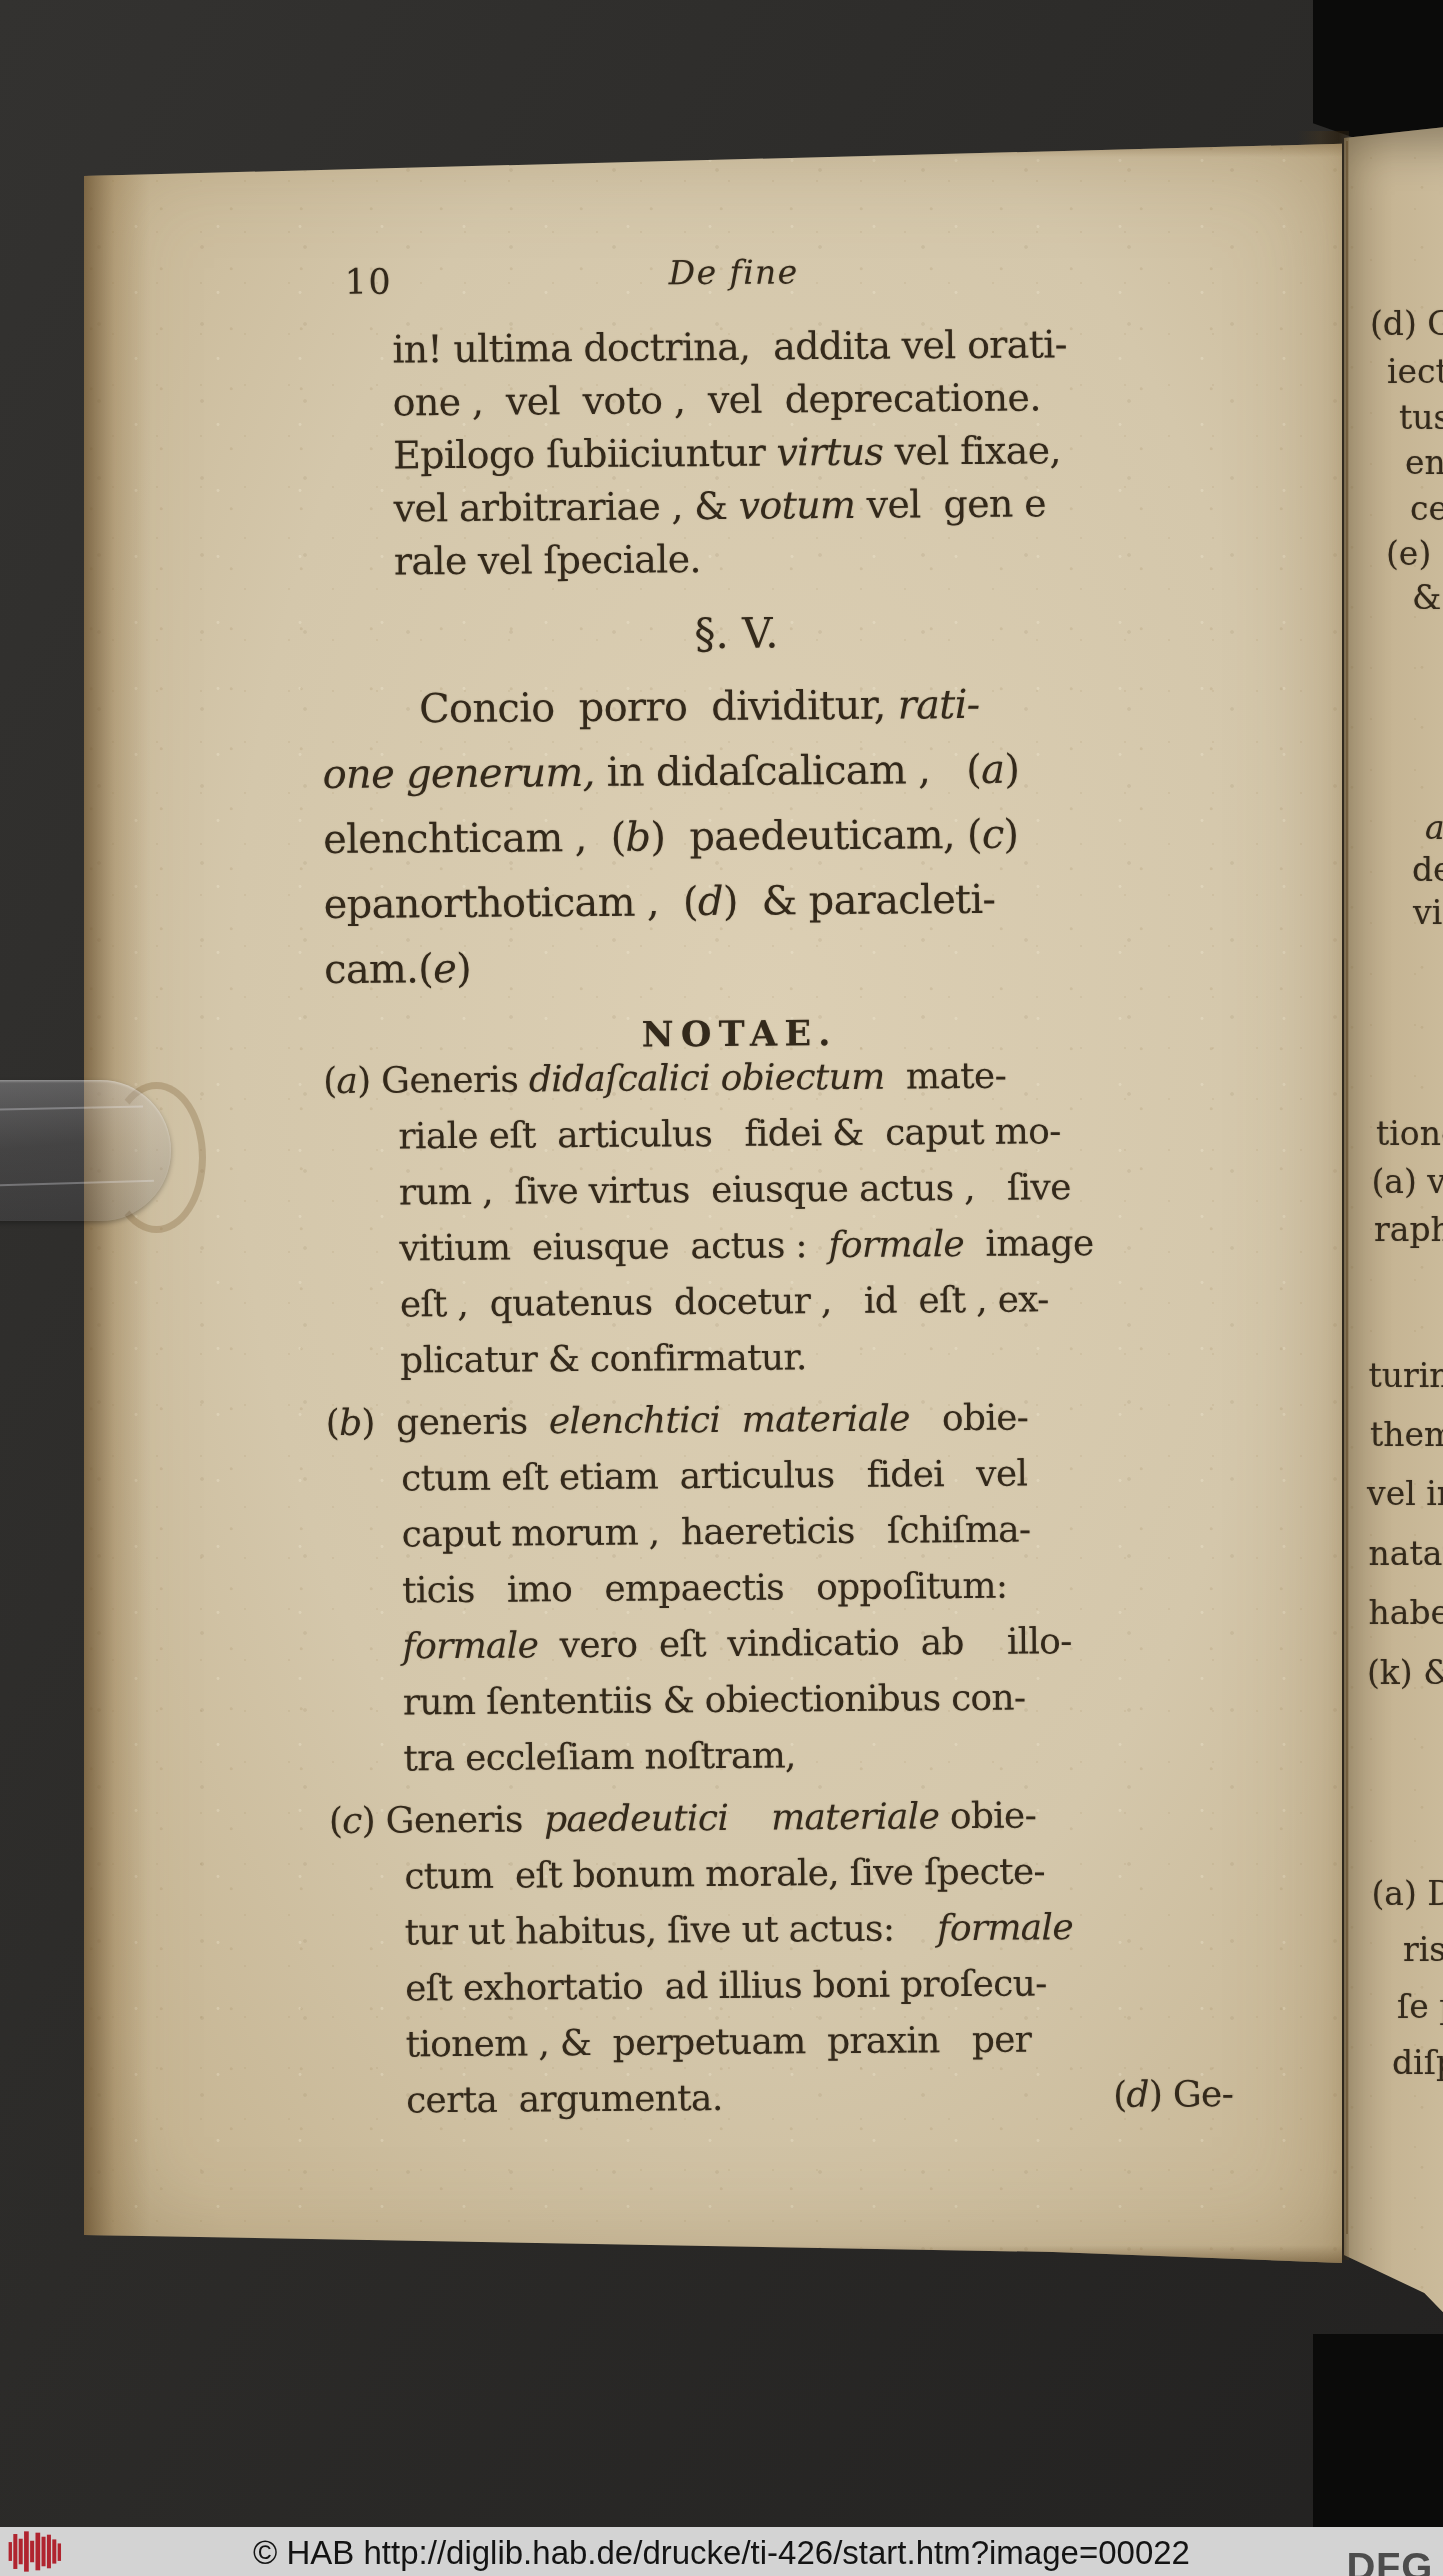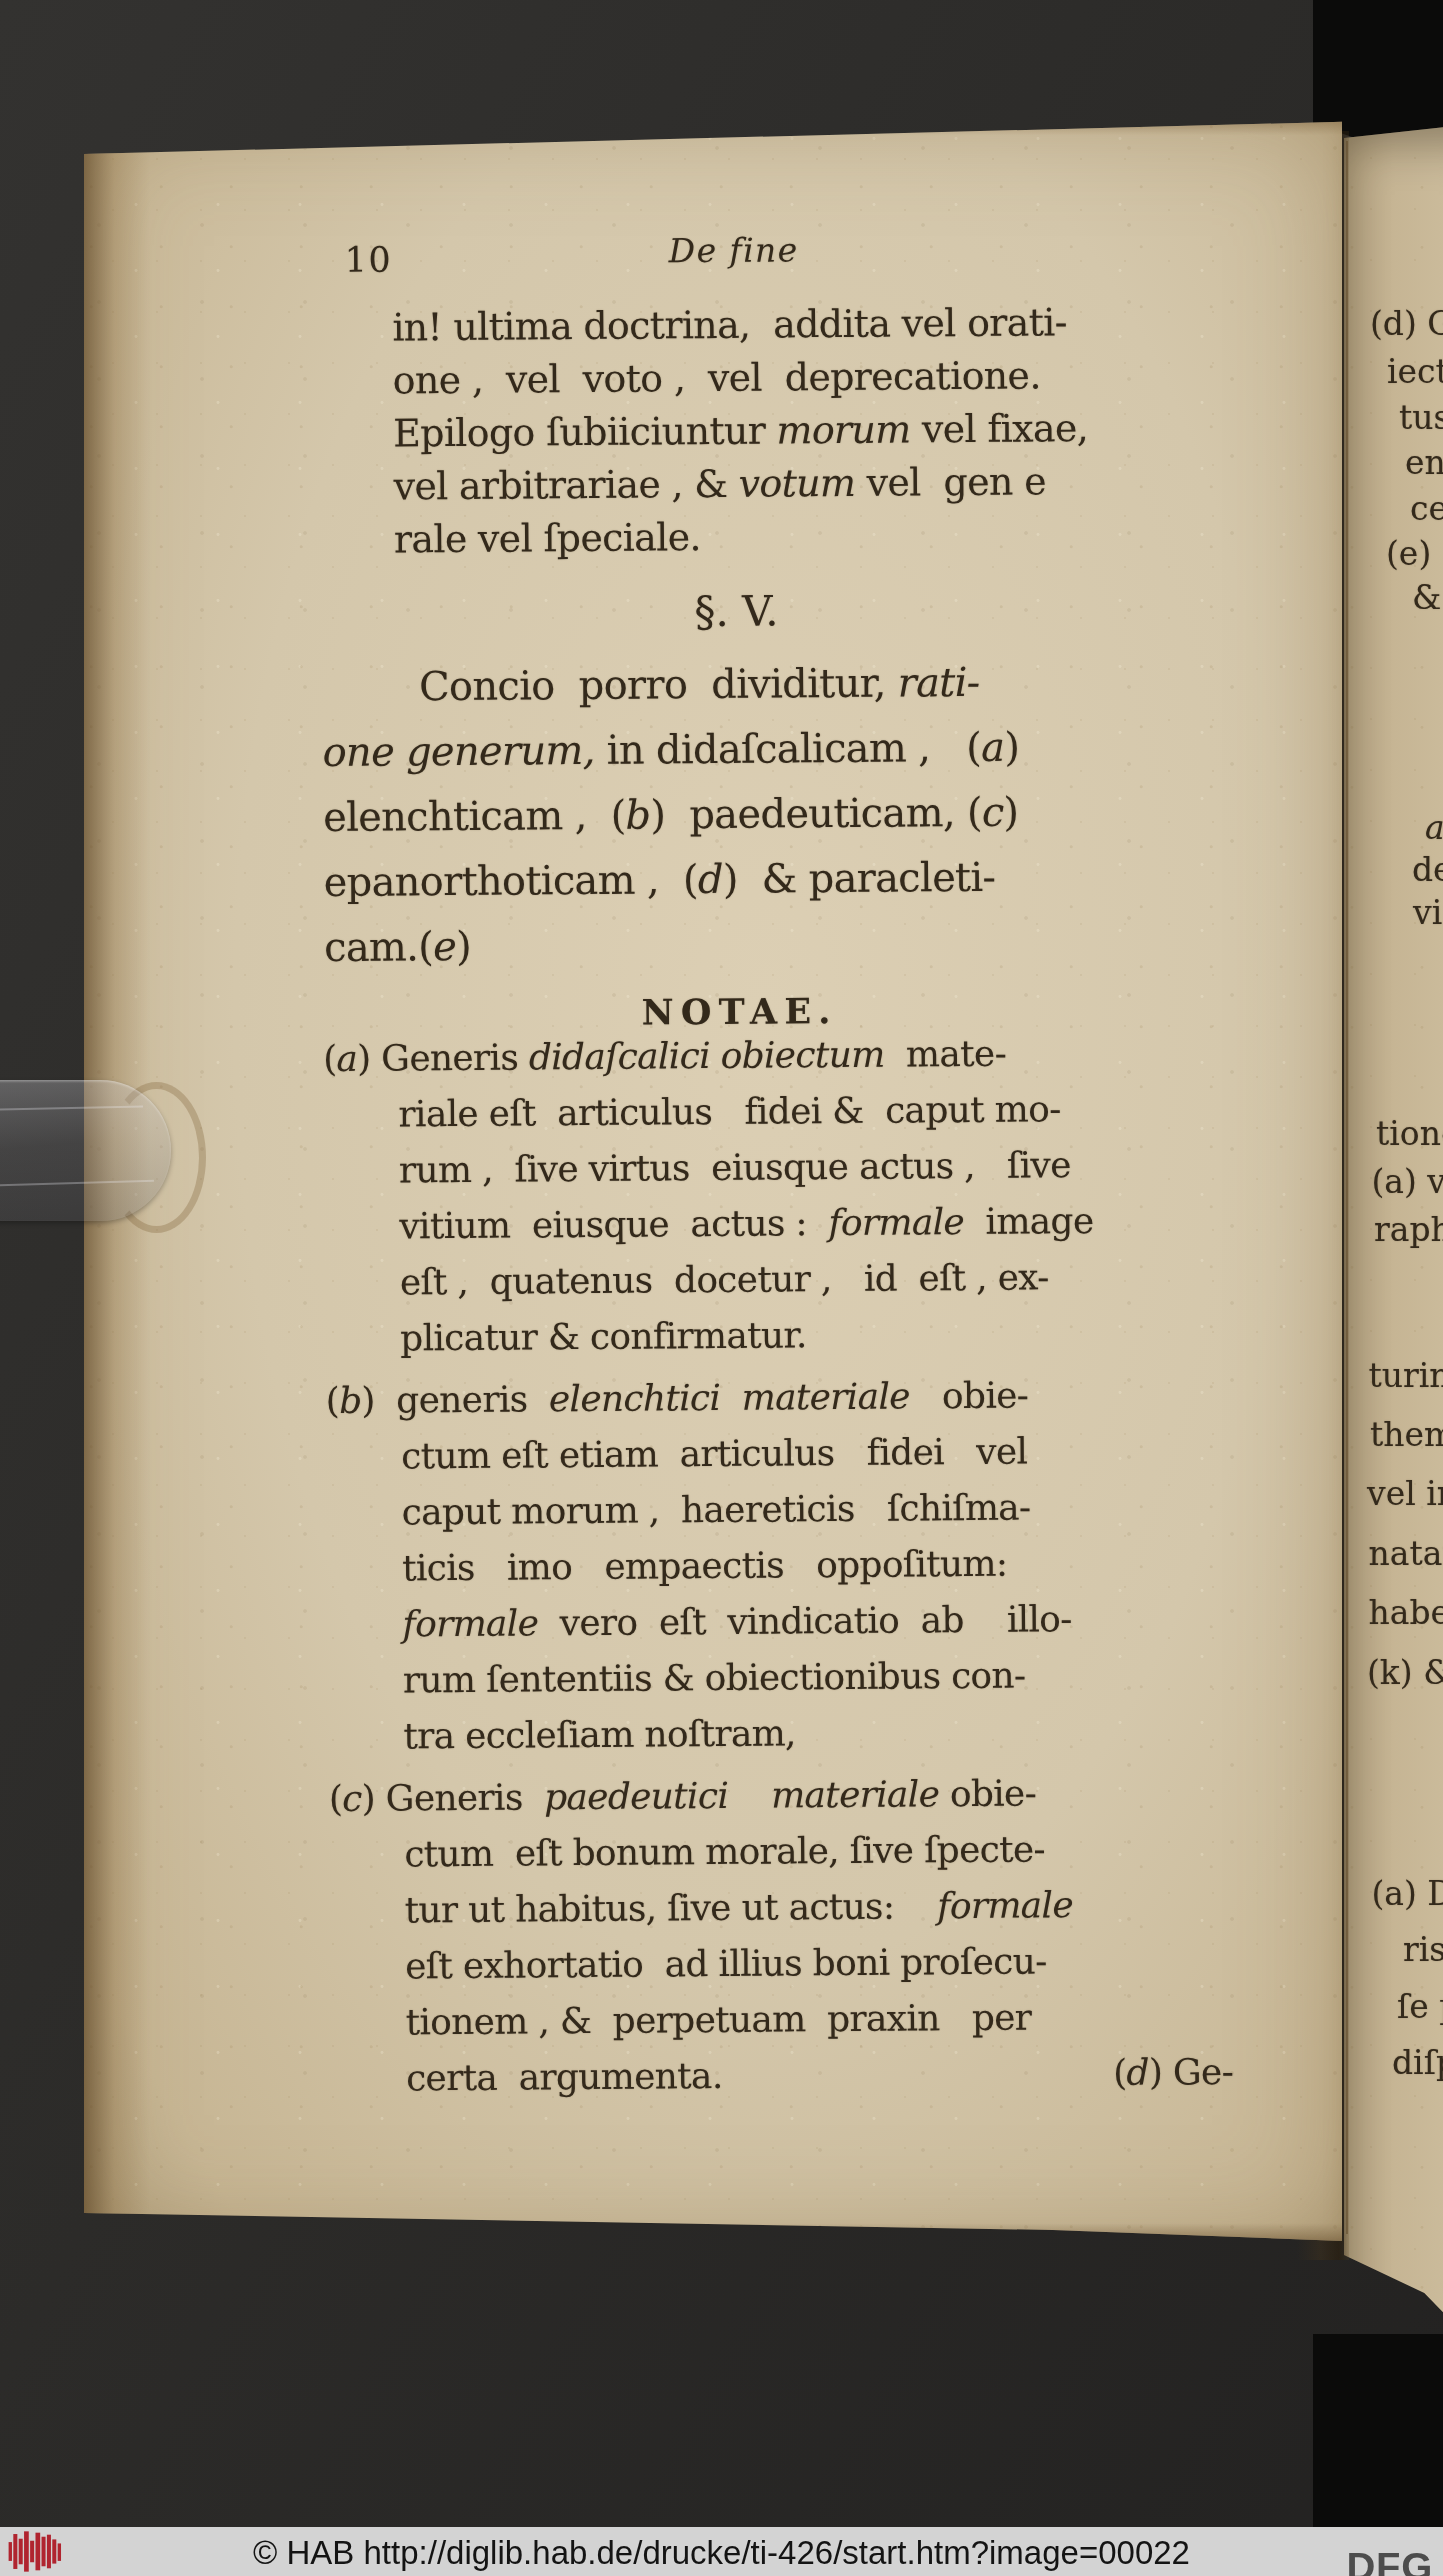--- a/index.html
+++ b/index.html
@@ -33,21 +33,21 @@
   .f22{left:48px;top:1928px}
 
   
   .gutter{position:absolute;left:1297px;top:131px;width:52px;height:2129px;
     background:linear-gradient(90deg,rgba(60,44,20,0) 0%,rgba(76,56,26,.32) 45%,
       rgba(45,31,11,.55) 80%,rgba(96,74,40,.18) 100%);}
   .crease{position:absolute;left:1346px;top:141px;width:2.2px;height:2093px;
     background:rgba(92,70,38,.5);}
 
   
-  .main-page{position:absolute;left:84px;top:116px;width:1258px;height:2129px;
+  .main-page{position:absolute;left:84px;top:138px;width:1258px;height:2129px;
     background:
       radial-gradient(circle at 7.2px 10.8px, rgba(146,119,71,.16) 1.1px, transparent 1.9px),
       radial-gradient(circle at 29px 43px, rgba(146,119,71,.11) 0.7px, transparent 1.4px),
       radial-gradient(circle at 52px 22.4px, rgba(255,250,232,.22) 1.1px, transparent 1.9px),
       radial-gradient(circle at 15px 32px, rgba(110,85,45,.10) 1.4px, transparent 2.3px),
       radial-gradient(ellipse at 54% 42%, #dccfb4 0%, #d4c7ab 55%, #c7b694 88%, #b5a482 100%);
     background-size:70px 60px,44px 51px,82px 66px,103px 77px,100% 100%;
     clip-path:polygon(0 38px,100% 5.8px,100% 2125px,77% 2114px,0 2097px);
     box-shadow:0 21.6px 51px rgba(0,0,0,.55), inset 0 0 108px rgba(122,94,50,.36),
       inset 0 0 19px rgba(122,94,50,.2);}
@@ -140,21 +140,21 @@
     <div class="edge-top"></div>
     <div class="edge-bottom"></div>
 
     <div class="text-layer">
       <div class="page-number">10</div>
       <div class="running-header">De fine</div>
 
       <div class="para1">
         <div class="ln"><span>in! ultima doctrina,  addita vel orati-</span></div>
         <div class="ln"><span>one ,  vel  voto ,  vel  deprecatione.</span></div>
-        <div class="ln"><span>Epilogo ſubiiciuntur </span><span class="it">morum</span><span> vel fixae,</span></div>
+        <div class="ln"><span>Epilogo ſubiiciuntur </span><span class="it">virtus</span><span> vel fixae,</span></div>
         <div class="ln"><span>vel arbitrariae , &amp; </span><span class="it">votum</span><span> vel  gen e</span></div>
         <div class="ln"><span>rale vel ſpeciale.</span></div>
       </div>
 
       <div class="sec-heading">§. V.</div>
 
       <div class="sec">
         <div class="ln indent"><span>Concio  porro  dividitur, </span><span class="it">rati-</span></div>
         <div class="ln"><span class="it">one generum,</span><span> in didaſcalicam ,   (</span><span class="it">a</span><span>)</span></div>
         <div class="ln"><span>elenchticam ,  (</span><span class="it">b</span><span>)  paedeuticam, (</span><span class="it">c</span><span>)</span></div>

